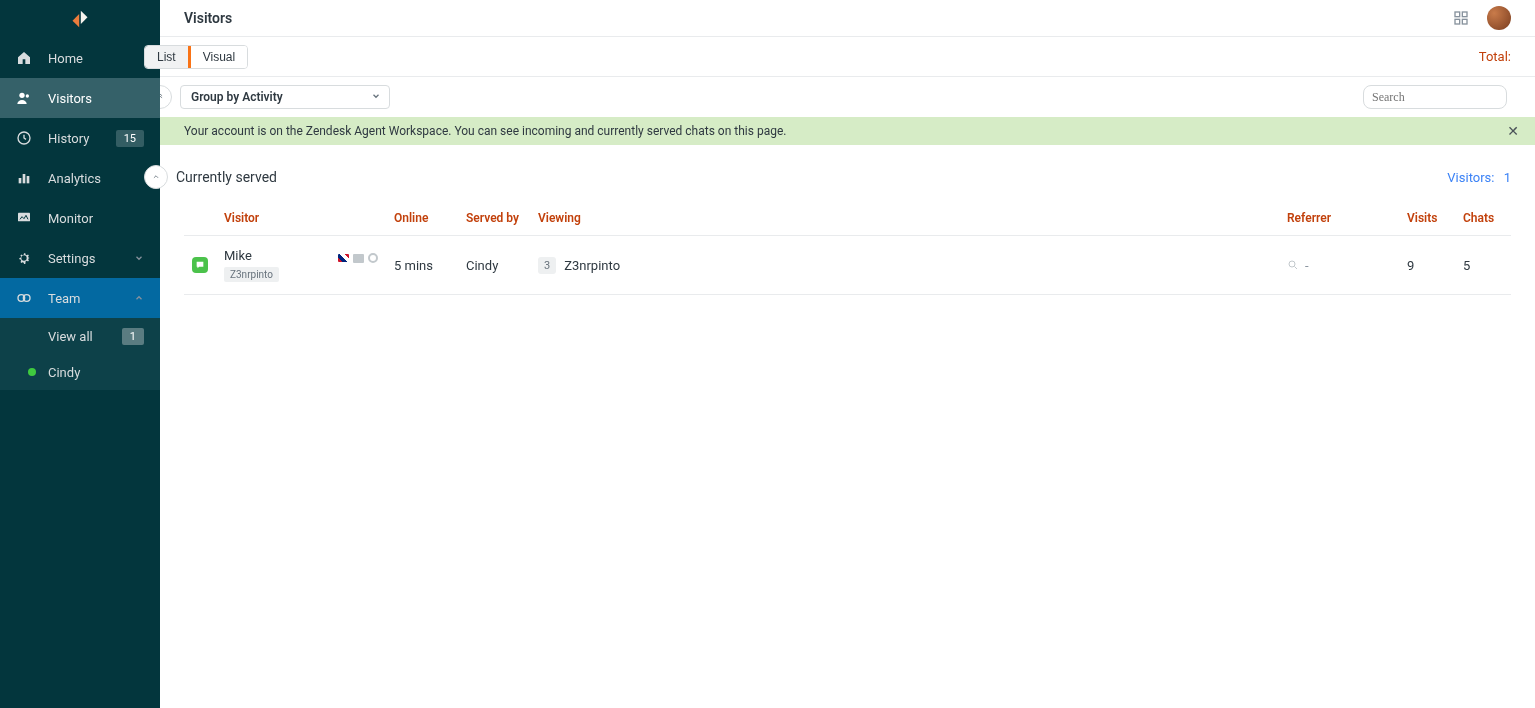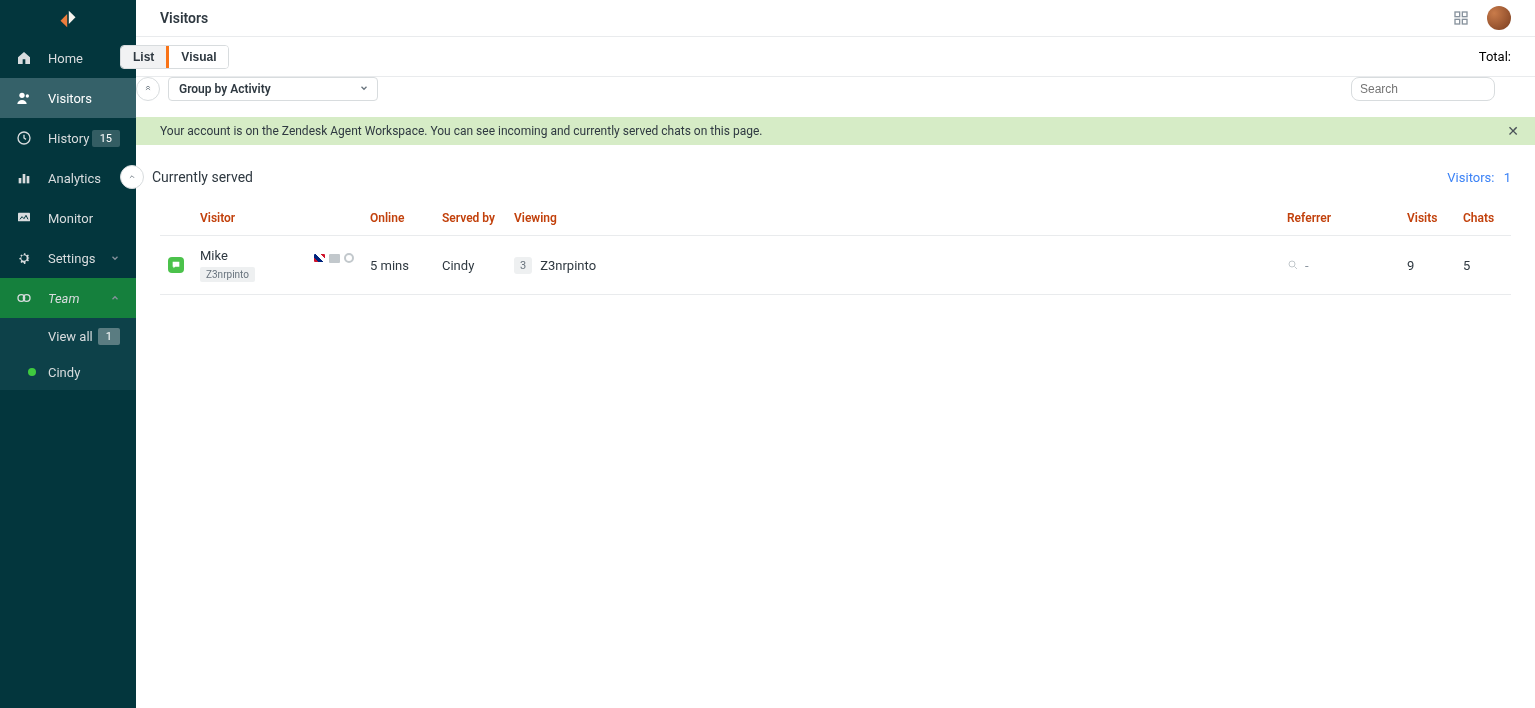--- a/index.html
+++ b/index.html
@@ -1,56 +1,56 @@
 <!DOCTYPE html>
 <html><head>
 <meta charset="utf-8">
 <style>
 * { box-sizing: border-box; margin: 0; padding: 0; }
 body { font-family: -apple-system, BlinkMacSystemFont, "Segoe UI", Roboto, Helvetica, Arial, sans-serif; font-size: 13px; color: #2f3941; background: #fff; overflow: hidden; }
 .app { display: flex; height: 708px; width: 1535px; }
 
 
-.sidebar { width: 136px; background: #03363d; color: #fff; display: flex; flex-direction: column; flex-shrink: 0; }
+.sidebar { width: 160px; background: #03363d; color: #fff; display: flex; flex-direction: column; flex-shrink: 0; }
 .logo-area { height: 38px; display: flex; justify-content: center; align-items: center; }
 .logo-area svg { width: 20px; height: 20px; }
 .nav-item { display: flex; align-items: center; height: 40px; padding: 0 16px; cursor: pointer; color: #d8dcde; font-size: 13px; position: relative; }
 .nav-item .icon { width: 16px; height: 16px; margin-right: 16px; display: flex; align-items: center; justify-content: center; flex-shrink: 0; }
 .nav-item.active { background: #356169; color: #fff; }
-.nav-item.sub { background: #15803d; font-style: italic; }
+.nav-item.sub { background: #0369a1; }
 .nav-item .chev { margin-left: auto; }
 .badge { background: #335d63; color: #fff; font-size: 11px; border-radius: 2px; padding: 2px 8px; margin-left: auto; }
 .badge.light { background: #5a7c81; }
 .sub-items { background: #0d4149; }
 .sub-item { display: flex; align-items: center; height: 36px; padding: 0 16px 0 48px; color: #d8dcde; cursor: pointer; font-size: 13px; }
 .sub-item .dot { width: 8px; height: 8px; border-radius: 50%; background: #87929d; margin-left: -20px; margin-right: 12px; flex-shrink: 0; }
 .sub-item .dot.online { background: #3fca3f; }
 .sub-item .badge { background: #5a7c81; }
 
 
 .main { flex: 1; display: flex; flex-direction: column; min-width: 0; }
 .header { height: 37px; display: flex; align-items: center; padding: 0 24px; border-bottom: 1px solid #e9ebed; background: #fff; }
 .header-title { font-size: 14px; font-weight: 600; color: #2f3941; }
 .header-right { margin-left: auto; display: flex; align-items: center; gap: 18px; }
 .grid-icon-btn { width: 16px; height: 16px; cursor: pointer; color: #87929d; }
 .avatar { width: 24px; height: 24px; border-radius: 50%; background: radial-gradient(circle at 30% 30%, #c97b4a, #7a3d1f); cursor: pointer; }
 
 .controls { height: 40px; display: flex; align-items: center; padding: 0 24px 0 24px; border-bottom: 1px solid #e9ebed; background: #fff; }
 .seg { display: flex; border: 1px solid #d8dcde; border-radius: 4px; overflow: hidden; margin-right: 16px; margin-left: -40px; }
-.seg button { height: 22px; padding: 0 12px; font-size: 12px; font-weight: 700; background: #fff; border: none; cursor: pointer; color: #2f3941; }
+.seg button { height: 22px; padding: 0 12px; font-size: 12px; font-weight: 400; background: #fff; border: none; cursor: pointer; color: #2f3941; }
 .seg button.active { background: #f1f2f3; }
 .seg button + button { border-left: 3px solid #f97316; }
-.total-label { margin-left: auto; font-size: 13px; color: #000000; }
-
-.filter-row { height: 40px; display: flex; padding: 0 40px; background: #fff; }
+.total-label { margin-left: auto; font-size: 13px; color: #c2410c; }
+
+.filter-row { height: 40px; display: flex; align-items: center; padding: 0 28px; background: #fff; }
 .circle-btn { width: 24px; height: 24px; border: 1px solid #d8dcde; border-radius: 50%; background: #fff; cursor: pointer; display: flex; align-items: center; justify-content: center; margin-right: 8px; margin-left: -40px; }
 .group-select { height: 24px; border: 1px solid #d8dcde; border-radius: 4px; padding: 0 28px 0 10px; font-size: 12px; font-weight: 600; color: #2f3941; display: flex; align-items: center; position: relative; cursor: pointer; min-width: 210px; }
 .group-select .chev-dn { position: absolute; right: 8px; }
 .search-wrap { margin-left: auto; }
-.search-input { height: 24px; width: 144px; border: 1px solid #d8dcde; border-radius: 8px; padding: 0 8px; font-size: 12px; outline: none; }
+.search-input { height: 24px; width: 144px; border: 1px solid #d8dcde; border-radius: 8px; padding: 0 8px; font-size: 12px; outline: none; font-family: Liberation Serif, serif; }
 
 .banner { background: #d6ecc6; color: #2f3941; height: 28px; display: flex; align-items: center; padding: 0 24px; font-size: 12px; position: relative; }
 .banner .close { position: absolute; right: 16px; cursor: pointer; color: #4a5258; font-size: 14px; }
 
 .section-head { display: flex; align-items: center; padding: 20px 24px 12px; }
 .section-head .circle-btn { margin-left: -40px; }
 .section-title { font-size: 14px; color: #2f3941; }
 .visitors-count { margin-left: auto; font-size: 13px; color: #3b82f6; }
 .visitors-count .num { margin-left: 6px; }
 

